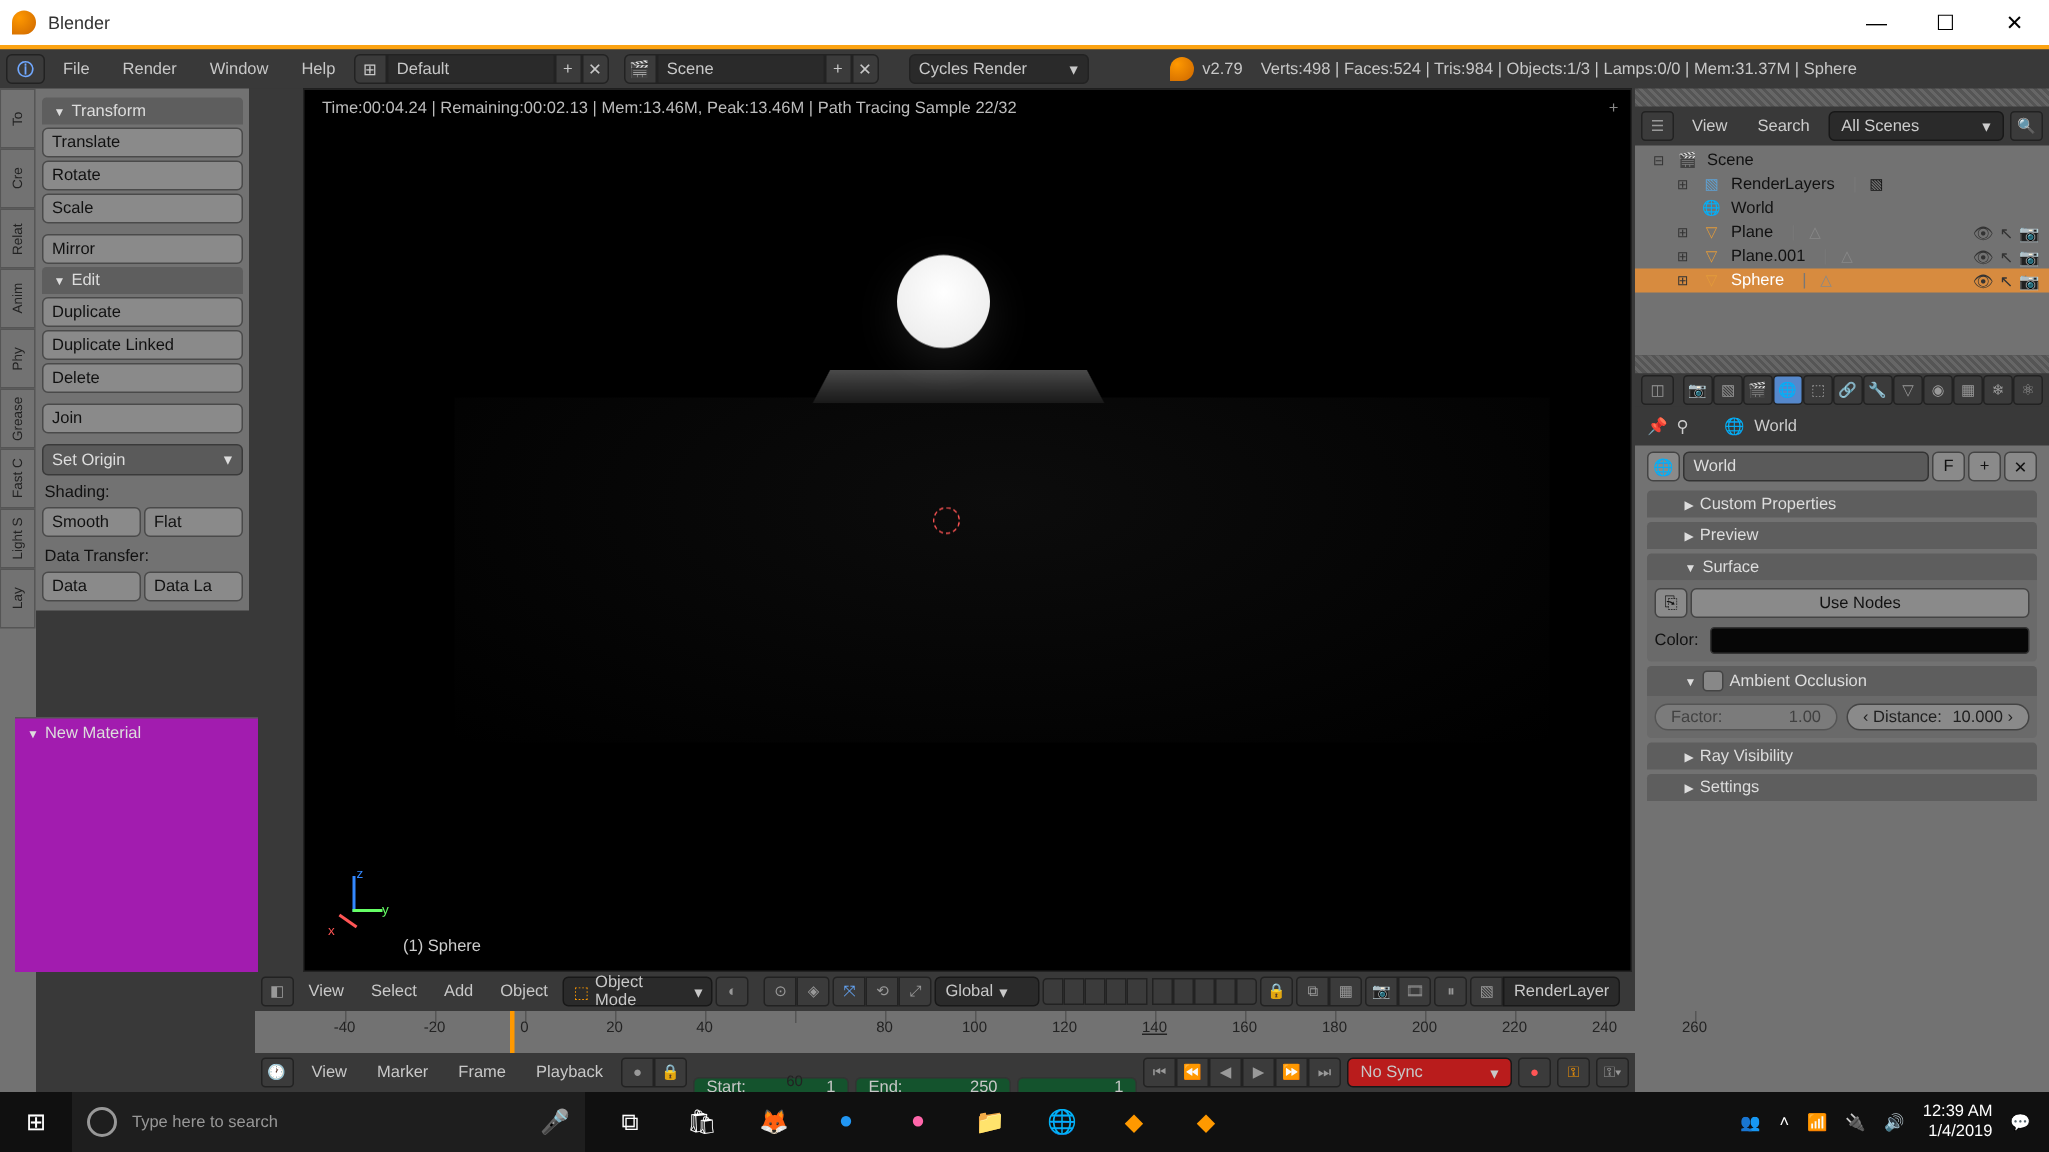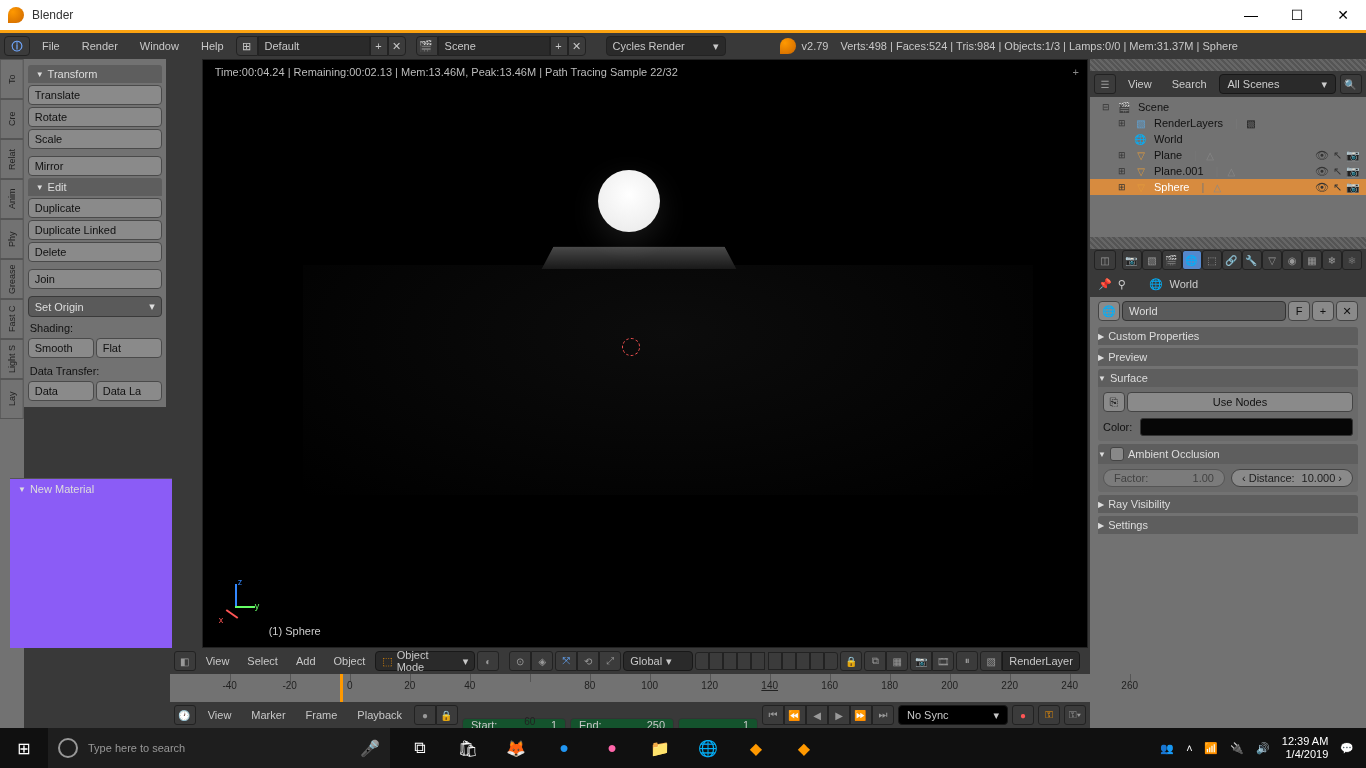--- a/index.html
+++ b/index.html
@@ -71,21 +71,21 @@
 .vb-group .vb-icon { border-radius:0; }
 .vb-group .vb-icon:first-child { border-radius:3px 0 0 3px; }
 .vb-group .vb-icon:last-child { border-radius:0 3px 3px 0; }
 
 
 .timeline { height:28px; background:#727272; position:relative; margin-left:4px; }
 .tl-tick { position:absolute; top:0; width:1px; height:8px; background:#555; }
 .tl-tick-label { position:absolute; top:6px; color:#222; font-size:10px; transform:translateX(-50%); }
 .tl-cursor { position:absolute; top:0; bottom:0; width:3px; background:#f90; }
 .tl-bar { height:26px; background:#393939; display:flex; align-items:center; gap:4px; padding:0 4px; color:#c8c8c8; margin-left:4px; }
-.tl-drop { background:#000000; border:1px solid #181818; border-radius:4px; padding:2px 8px; height:20px; display:flex; align-items:center; }
+.tl-drop { background:#b91c1c; border:1px solid #181818; border-radius:4px; padding:2px 8px; height:20px; display:flex; align-items:center; }
 .tl-num { background:#14532d; border:1px solid #333; border-radius:4px; height:20px; display:flex; align-items:flex-start; padding:0 8px; justify-content:space-between;margin-top:25px; }
 .tl-play { display:flex; gap:0; }
 .tl-play .vb-icon { border-radius:0; background:#3b3b3b; }
 .tl-play .vb-icon:first-child{border-radius:3px 0 0 3px;}
 .tl-play .vb-icon:last-child{border-radius:0 3px 3px 0;}
 
 
 .rightcol { width:340px; display:flex; flex-direction:column; background:#393939; }
 .outliner-header { height:26px; display:flex; align-items:center; padding:0 4px; gap:4px; color:#ccc; }
 .ol-drop { background:#2a2a2a; border:1px solid #181818; border-radius:4px; padding:2px 8px; height:20px; flex:1; display:flex; align-items:center; }
@@ -101,21 +101,21 @@
 
 
 .prop-tabs { height:22px; display:flex; gap:0; padding:0 4px; background:#393939; align-items:center; }
 .prop-tab { width:20px; height:20px; background:#3b3b3b; border:1px solid #222; display:flex; align-items:center; justify-content:center; color:#999; border-radius:3px; margin-right:0px; font-size:10px; }
 .prop-tab.active { background:#5588cc; color:#fff; }
 .prop-pin { height:26px; display:flex; align-items:center; padding:0 8px; gap:6px; color:#ccc; }
 .prop-body { flex:1; background:#727272; padding:4px 8px; overflow:hidden; color:#111; }
 .prop-name-row { display:flex; gap:2px; margin-bottom:6px; }
 .prop-name { flex:1; background:#5a5a5a; border:1px solid #333; border-radius:4px; padding:3px 6px; color:#ddd; }
 .prop-sq { width:22px; background:#8a8a8a; border:1px solid #444; border-radius:4px; display:flex; align-items:center; justify-content:center; }
-.panel-hdr { background:#5e5e5e; padding:3px 0; color:#ddd; border-radius:3px 3px 0 0; display:flex; align-items:center; gap:4px; margin-top:3px; }
+.panel-hdr { background:#5e5e5e; padding:3px 25px; color:#ddd; border-radius:3px 3px 0 0; display:flex; align-items:center; gap:4px; margin-top:3px; }
 .panel-hdr.coll::before { content:"▶"; font-size:8px; }
 .panel-hdr.open::before { content:"▼"; font-size:8px; }
 .panel-body { background:#6a6a6a; padding:5px; border-radius:0 0 3px 3px; }
 .wide-btn { background:#8a8a8a; border:1px solid #444; border-radius:4px; padding:3px; text-align:center; color:#111; }
 .color-row { display:flex; align-items:center; gap:8px; margin-top:6px; }
 .color-swatch { flex:1; height:18px; background:#060606; border:1px solid #333; border-radius:3px; }
 .cb { width:14px; height:14px; background:#888; border:1px solid #444; border-radius:3px; display:inline-block; }
 .num-field { background:#8a8a8a; border:1px solid #444; border-radius:10px; padding:2px 10px; display:flex; justify-content:space-between; align-items:center; color:#202020; }
 .num-field.dis { opacity:0.55; }
 
@@ -237,21 +237,21 @@
         <div class="z"></div>
           <div class="y"></div>
           <div class="x"></div>
         <div class="zl">z</div>
         <div class="yl">y</div>
         <div class="xl">x</div>
       </div>
       <div class="objlabel">(1) Sphere</div>
     </div>
 
-    <div style="position:absolute;top:419px;left:10px;width:162px;bottom:80px;background:#8b5cf6;border-top:1px solid #555;">
+    <div style="position:absolute;top:419px;left:10px;width:162px;bottom:80px;background:#a21caf;border-top:1px solid #555;">
       <div class="newmat-header">
           <span>New Material</span>
         </div>
     </div>
 
     <div class="view3d-bar">
       <div class="vb-icon">◧</div>
       <div class="vb-menu">View</div>
       <div class="vb-menu">Select</div>
       <div class="vb-menu">Add</div>

